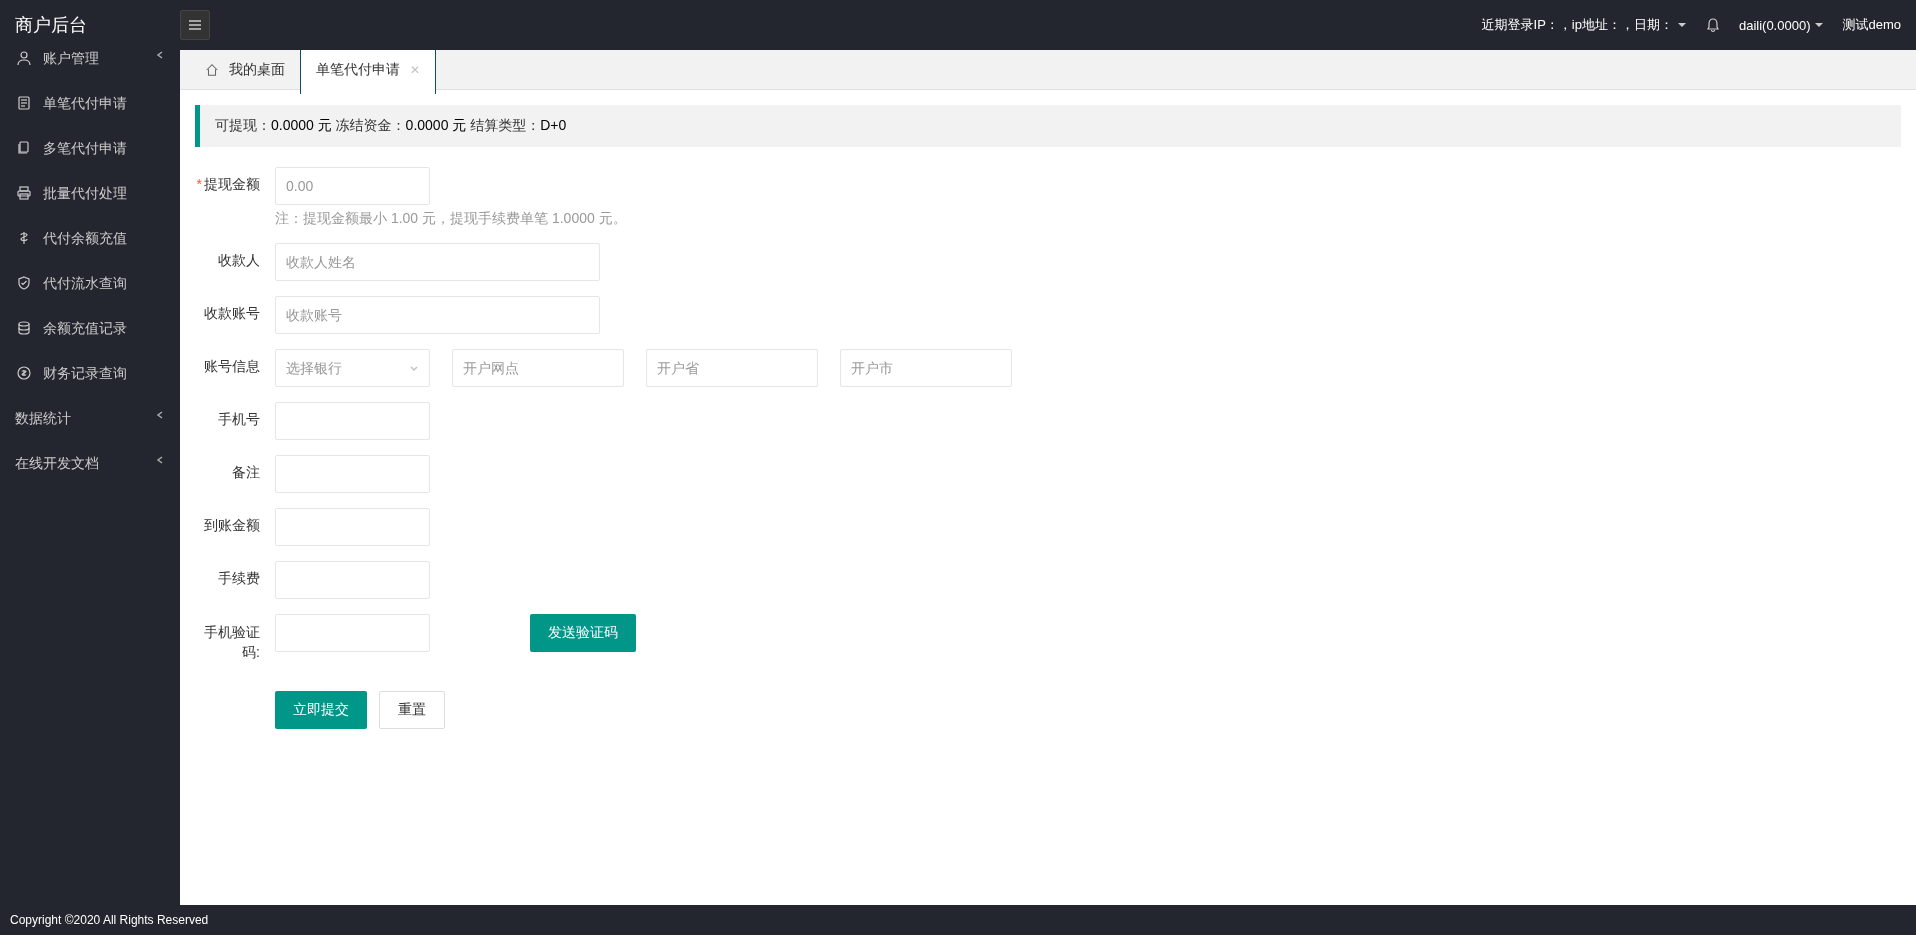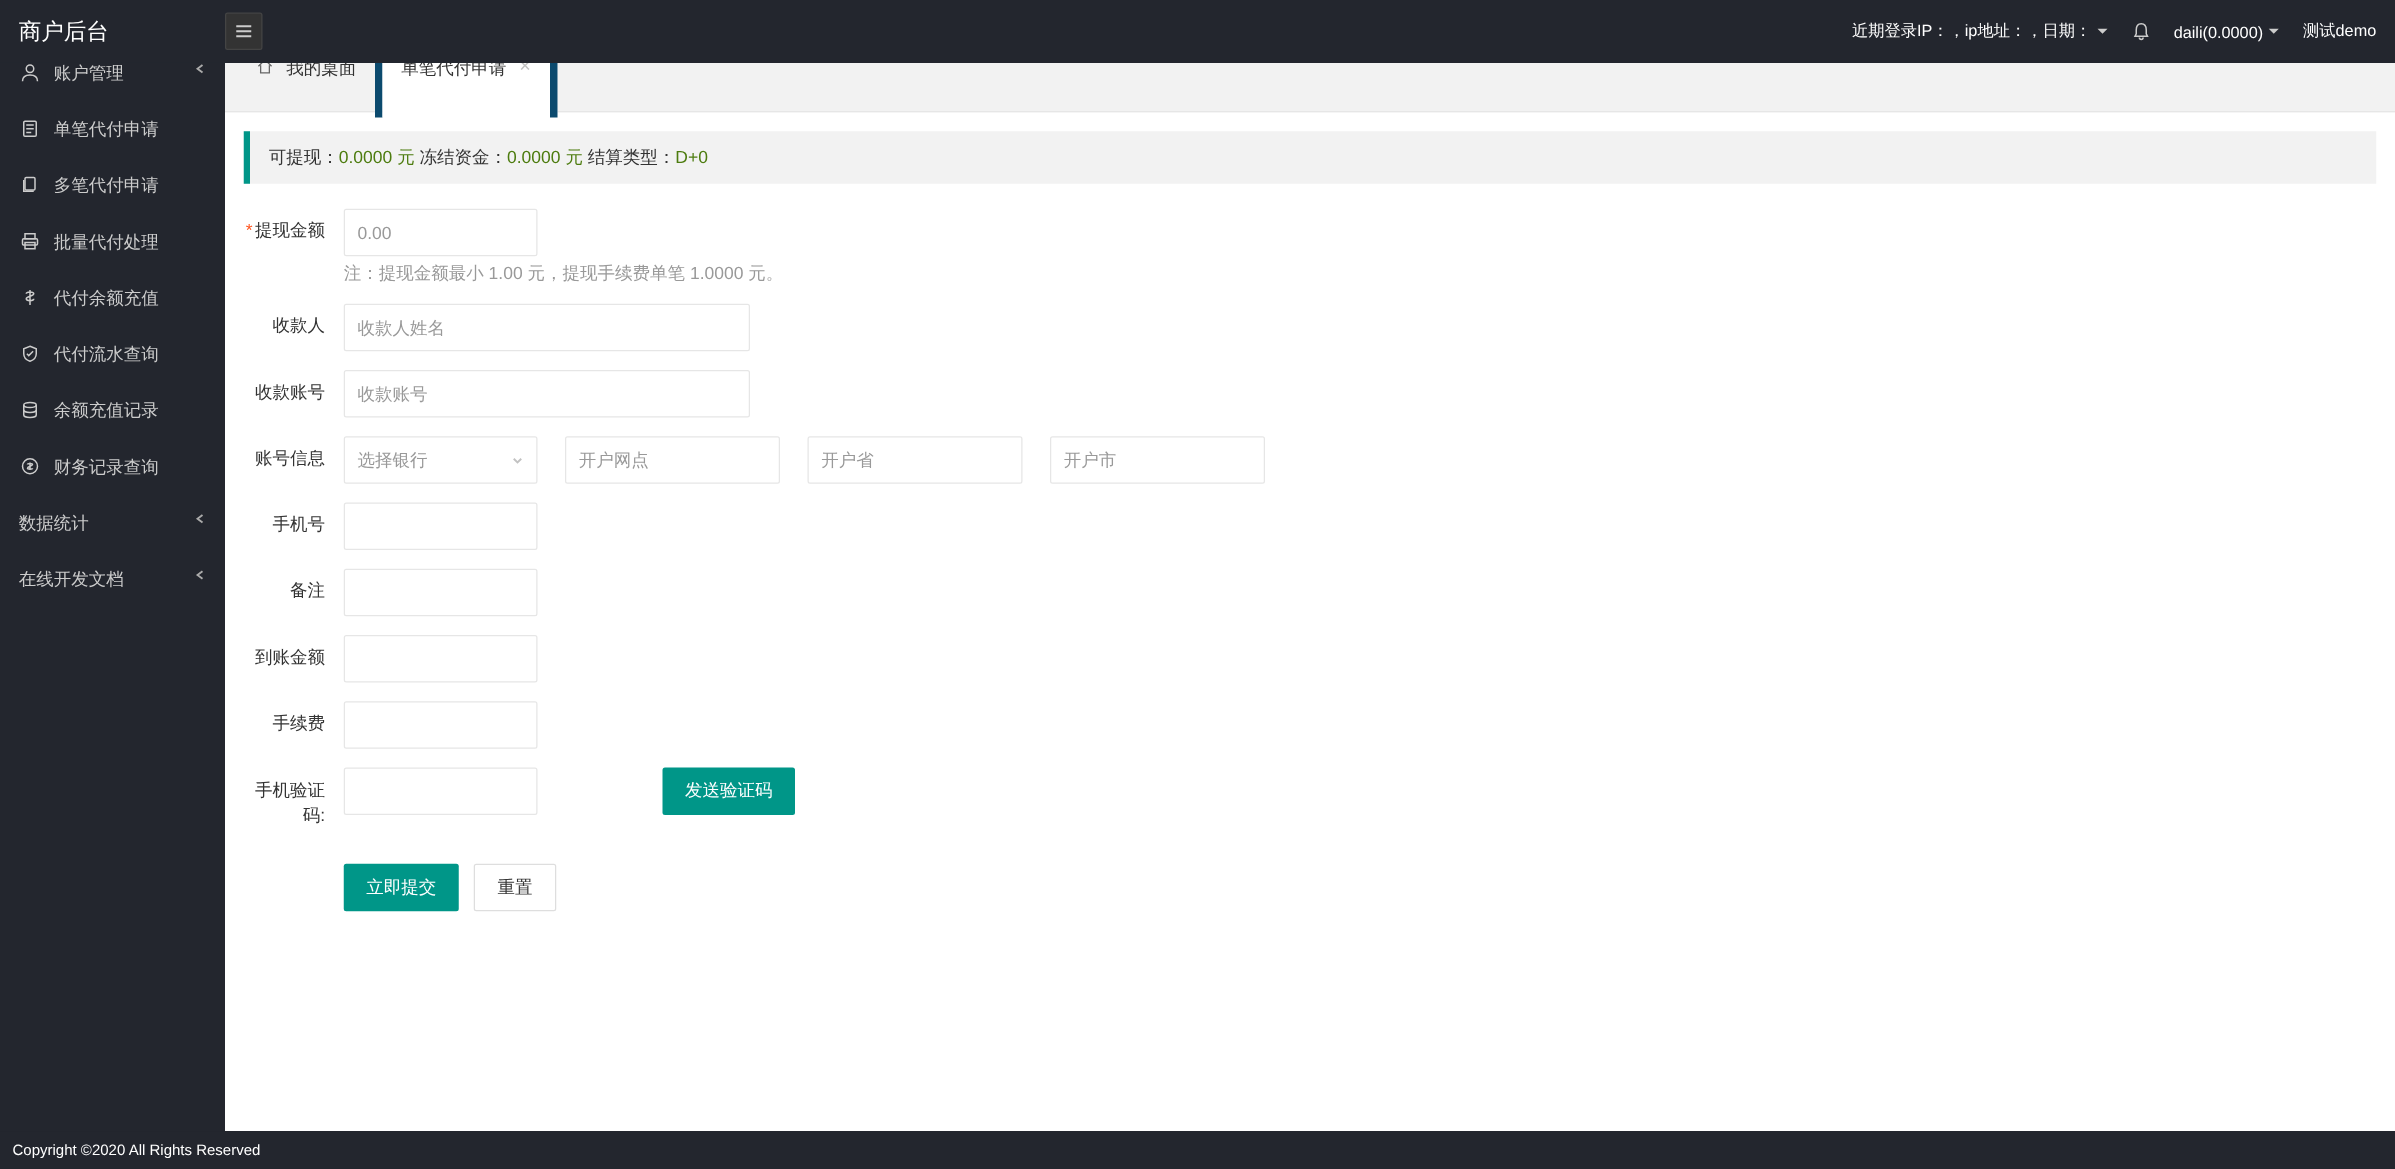--- a/index.html
+++ b/index.html
@@ -9,27 +9,27 @@
 .header-toggle { width: 30px; height: 30px; background: #333; border: 1px solid #444; border-radius: 2px; display: flex; align-items: center; justify-content: center; cursor: pointer; }
 .header-right { margin-left: auto; display: flex; align-items: center; gap: 18px; font-size: 13px; }
 .header-right-item { display: flex; align-items: center; gap: 4px; cursor: pointer; }
 .sidebar { position: fixed; top: 50px; left: 0; bottom: 30px; width: 180px; background: #23262e; color: #ccc; overflow-y: auto; }
 .sidebar-item { display: flex; align-items: flex-start; padding: 0 15px; height: 45px; cursor: pointer; font-size: 14px; position: relative; }
 .sidebar-icon { width: 18px; margin-right: 10px; display: inline-flex; align-items: center; justify-content: center; }
 .sidebar-chevron { position: absolute; right: 15px; }
 .footer { position: fixed; bottom: 0; left: 0; right: 0; height: 30px; background: #23262e; color: #fff; display: flex; align-items: center; padding: 0 10px; font-size: 12px; }
 .main { margin-left: 180px; margin-top: 50px; margin-bottom: 30px; }
 .tabs { height: 40px; background: #f2f2f2; border-bottom: 1px solid #e2e2e2; display: flex; align-items: center; padding-left: 10px; }
-.tab { height: 48px; display: flex; align-items: flex-start; padding: 0 15px; font-size: 14px; cursor: pointer; border-right: 6px solid #0c4a6e; gap: 6px; }
+.tab { height: 48px; display: flex; align-items: center; padding: 0 15px; font-size: 14px; cursor: pointer; border-right: 1px solid #0c4a6e; gap: 6px; }
 .tab.active { background: #fff; }
 .tab-close { color: #c2c2c2; font-size: 12px; margin-left: 4px; }
 .tab-home-icon { margin-right: 4px; }
 .content { background: #fff; padding: 15px; min-height: calc(100vh - 120px); }
 .info-bar { background: #f2f2f2; border-left: 5px solid #009688; padding: 12px 15px; margin-bottom: 20px; font-size: 14px; }
-.info-bar .red { color: #4d7c0f; }
+.info-bar .red { color: #000000; }
 .form-row { display: flex; align-items: flex-start; margin-bottom: 15px; }
 .form-label { width: 80px; text-align: right; padding: 9px 15px 9px 0; font-size: 14px; }
 .form-label .required { color: #ff5722; margin-right: 2px; }
 .form-input { height: 38px; border: 1px solid #e6e6e6; border-radius: 2px; padding: 0 10px; font-size: 14px; outline: none; }
 .form-input::placeholder { color: #999; }
 .form-note { color: #999; font-size: 14px; padding-left: 80px; margin-top: -10px; margin-bottom: 15px; }
 .select-wrap { position: relative; display: inline-block; }
 .select-wrap .chevron { position: absolute; right: 10px; top: 50%; transform: translateY(-50%); color: #c2c2c2; pointer-events: none; }
 .btn { height: 38px; padding: 0 18px; border: none; border-radius: 2px; font-size: 14px; cursor: pointer; display: inline-flex; align-items: center; }
 .btn-primary { background: #009688; color: #fff; }

